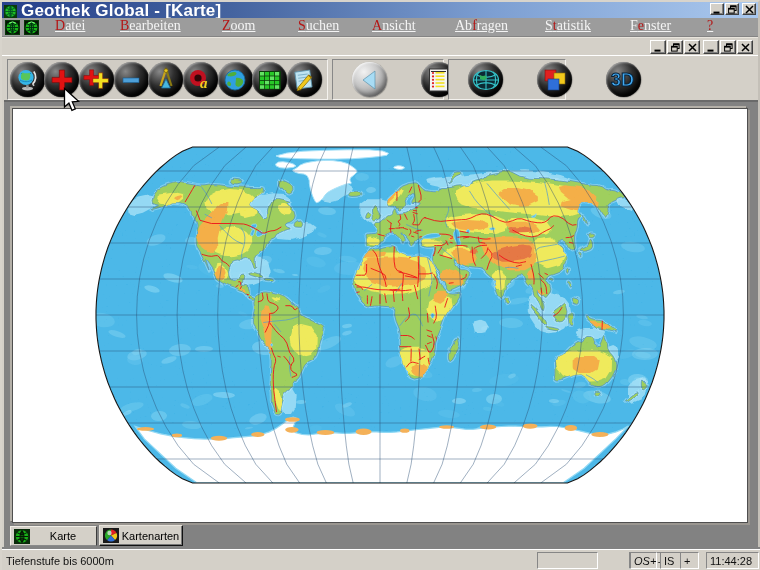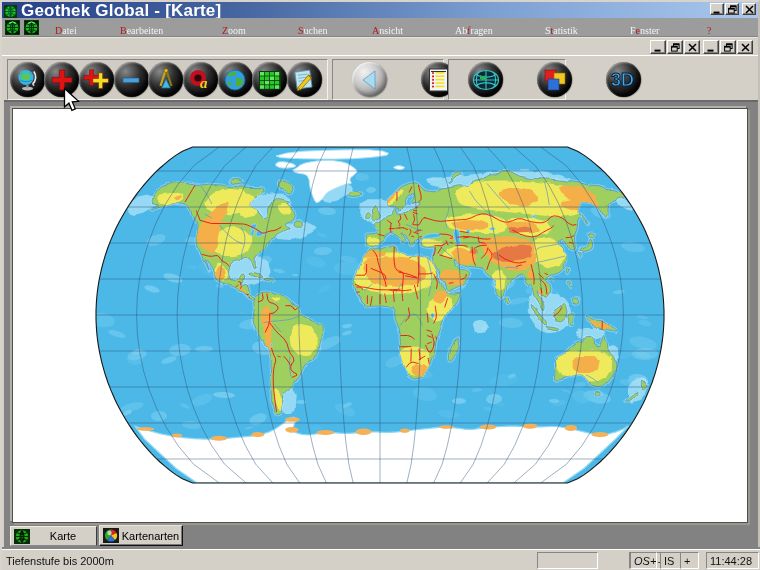--- a/index.html
+++ b/index.html
@@ -16,22 +16,22 @@
   letter-spacing:0.2px; line-height:13px; }
 .tbtns { position:absolute; right:2px; top:1px; display:flex; }
 .wbtn { width:14px; height:12px; background:#d4d0c8; border:1px solid;
   border-color:#fff #404040 #404040 #fff; box-shadow:inset -1px -1px 0 #808080;
   display:flex; align-items:center; justify-content:center; margin-left:1px; }
 .wbtn span { display:flex; }
 .wbtn.gap { margin-left:3px; }
 .menubar { position:absolute; left:0; top:16px; width:756px; height:19px; background:#9c9c9c;
   border-bottom:1px solid #848484; }
 .mglobe { position:absolute; top:2px; width:15px; height:15px; }
-.menu-item { position:absolute; top:7px; font-family:"Liberation Serif",serif; font-size:10px;
-  color:#f4f4f4; cursor:default; }
+.menu-item { position:absolute; top:0; font-family:"Liberation Serif",serif; font-size:14px;
+  color:#f4f4f4; cursor:default;text-decoration:underline; }
 .menu-item .hot { color:#b41616; }
 .mdistrip { position:absolute; left:0; top:35px; width:756px; height:18px; background:#d4d0c8;
   border-top:1px solid #e8e4dc; }
 .mdibtns { position:absolute; right:5px; top:2px; display:flex; }
 .mdibtns .wbtn { width:16px; height:14px; }
 .toolbar { position:absolute; left:0; top:53px; width:756px; height:47px; background:#d4d0c8;
   border-top:1px solid #fff; }
 .tgroup { position:absolute; top:3px; height:41px; background:#d0ccc4;
   border:1px solid; border-color:#888 #f4f2ee #f4f2ee #888; display:flex; align-items:center;
   padding:0 2px; }
@@ -872,21 +872,21 @@
               <circle cx="8" cy="7.5" r="6.2" fill="#18b018"></circle>
               <path d="M8 1.3v12.4M1.8 7.5h12.4M3.2 3.6c2.8 2 6.8 2 9.6 0M3.2 11.4c2.8-2 6.8-2 9.6 0M8 1.3c-2.6 3.4-2.6 9 0 12.4M8 1.3c2.6 3.4 2.6 9 0 12.4" stroke="#041804" stroke-width="1.1" fill="none"></path>
             </svg>
           </span>
         <span class="tlabel">Karte</span>
       </div>
     </div>
   </div>
 
   <div class="statusbar">
-    <div class="sfield smsg">Tiefenstufe bis 2000m</div>
+    <div class="sfield smsg">Tiefenstufe bis 6000m</div>
     <div class="sfield sp0"></div>
     <div class="sfield sp1">AS-</div>
     <div class="sfield sp2">OS+</div>
     <div class="sfield sp3">IS</div>
     <div class="sfield sp4">+</div>
     <div class="sfield sclock">11:44:28</div>
   </div>
 
   <svg class="cursor" width="19" height="26" viewBox="0 0 19 26">
       <path d="M1.5 1.5l0 18.5 4.4-3.9 3 7.2 3.4-1.5-3-6.9 6.2-0.6z" fill="#fff" stroke="#000" stroke-width="1.3"></path>

